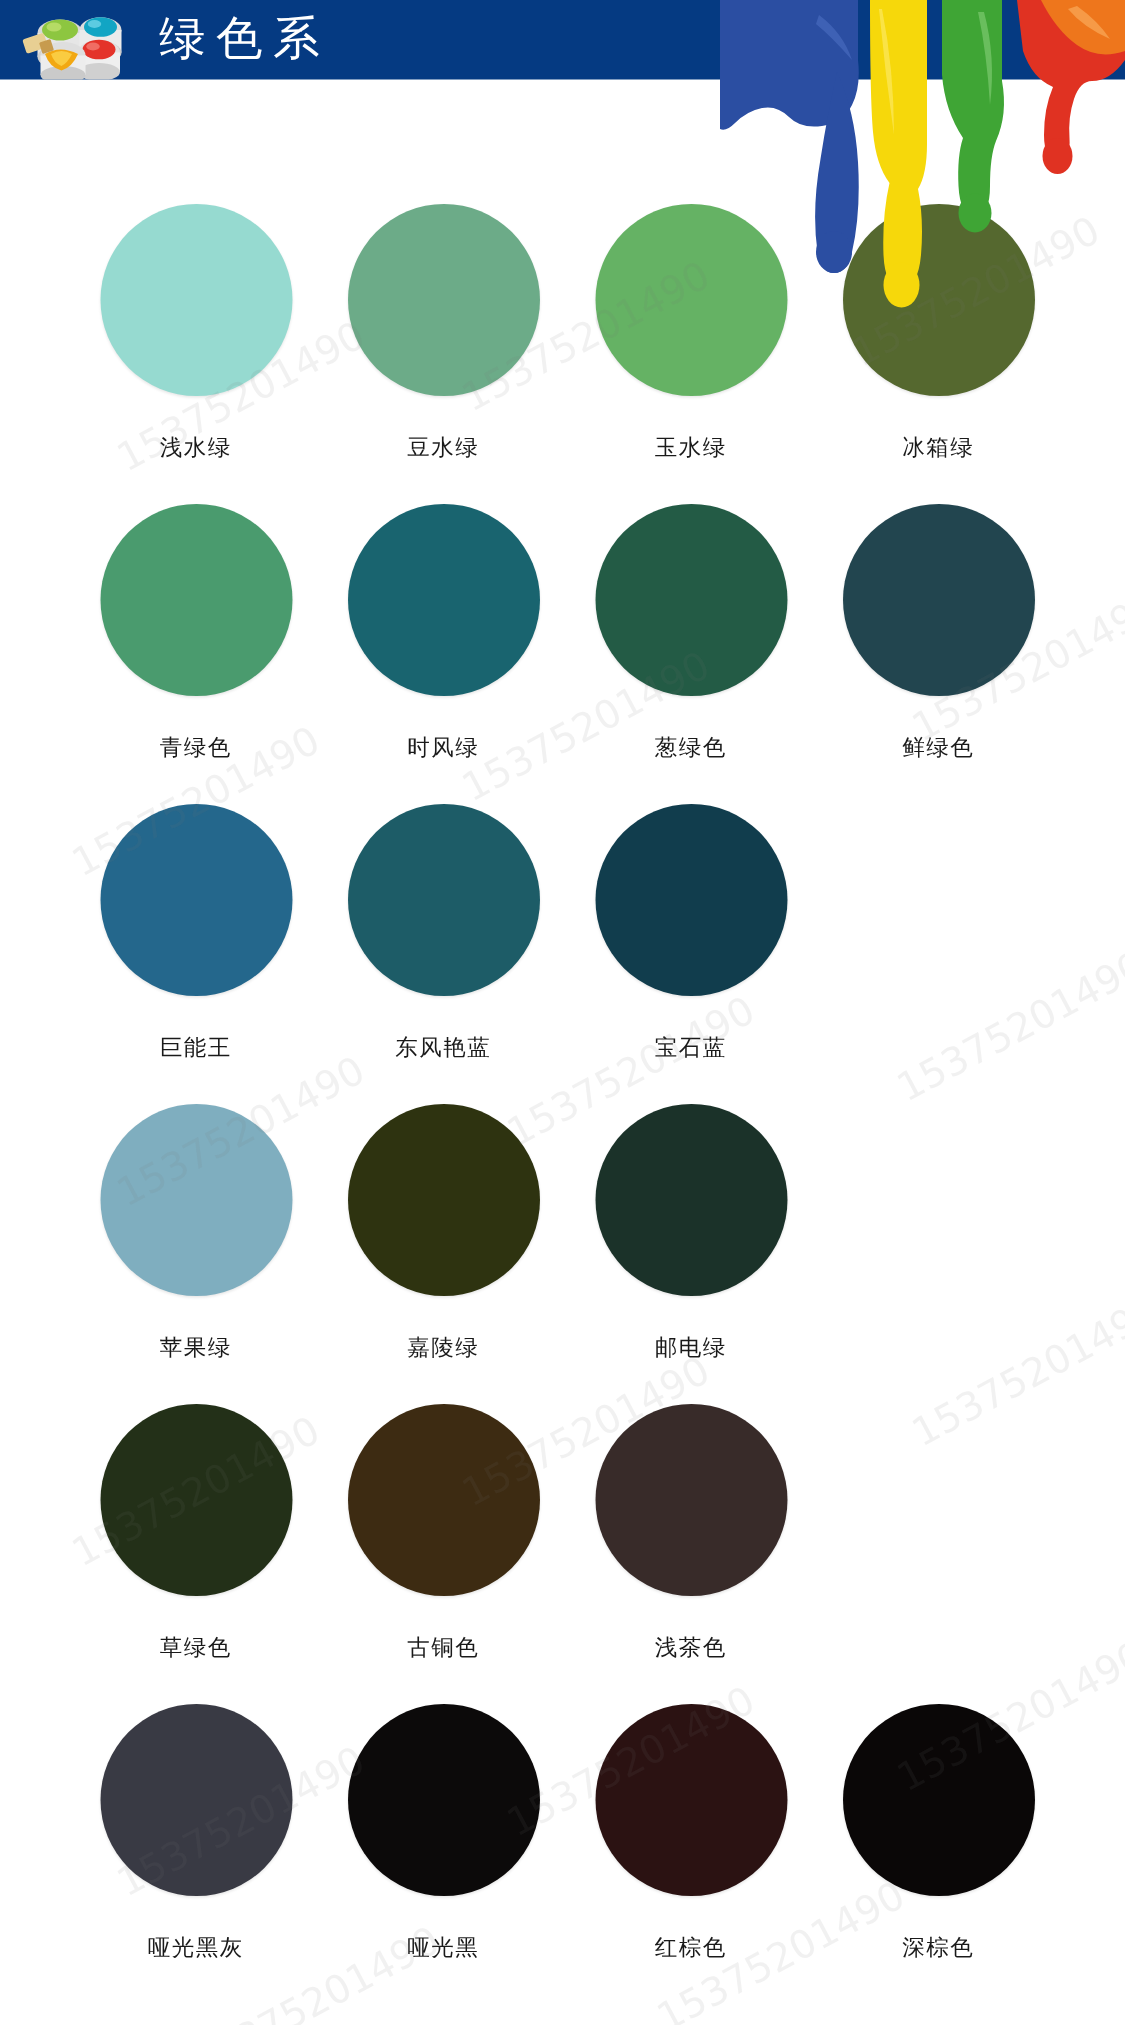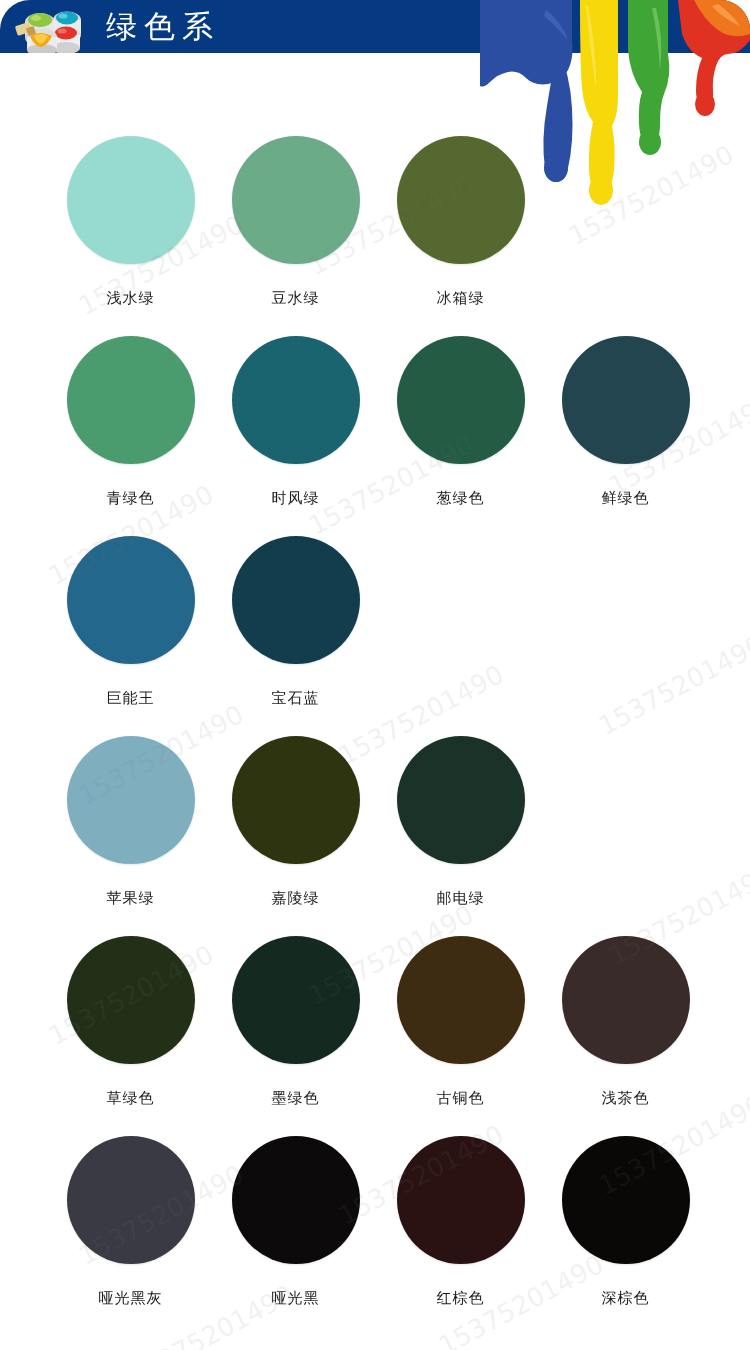--- a/index.html
+++ b/index.html
@@ -15,21 +15,20 @@
     position: relative;
   }
 
   
   .page {
     position: relative;
     width: 750px;
     height: 1350px;
     background: #ffffff;
     overflow: hidden;
-    border-radius: 30px;
   }
 
   
   .header {
     position: absolute;
     left: 0;
     top: 0;
     width: 750px;
     height: 53px;
     background: #053a82;
@@ -220,20 +219,24 @@
   <div class="grid" id="swatch-grid">
       <div class="row">
         <div class="cell cell-0">
           <div class="swatch" style="background: rgb(150, 218, 208);"></div>
           <div class="swatch-label">浅水绿</div>
         </div>
         <div class="cell cell-1">
           <div class="swatch" style="background: rgb(108, 171, 136);"></div>
           <div class="swatch-label">豆水绿</div>
         </div>
+        <div class="cell cell-2">
+          <div class="swatch" style="background: rgb(101, 178, 100);"></div>
+          <div class="swatch-label">玉水绿</div>
+        </div>
         <div class="cell cell-3">
           <div class="swatch" style="background: rgb(85, 104, 47);"></div>
           <div class="swatch-label">冰箱绿</div>
         </div>
       </div>
       <div class="row">
         <div class="cell cell-0">
           <div class="swatch" style="background: rgb(74, 155, 110);"></div>
           <div class="swatch-label">青绿色</div>
         </div>
@@ -248,20 +251,24 @@
         <div class="cell cell-3">
           <div class="swatch" style="background: rgb(34, 69, 79);"></div>
           <div class="swatch-label">鲜绿色</div>
         </div>
       </div>
       <div class="row">
         <div class="cell cell-0">
           <div class="swatch" style="background: rgb(36, 103, 140);"></div>
           <div class="swatch-label">巨能王</div>
         </div>
+        <div class="cell cell-1">
+          <div class="swatch" style="background: rgb(29, 92, 103);"></div>
+          <div class="swatch-label">东风艳蓝</div>
+        </div>
         <div class="cell cell-3">
           <div class="swatch" style="background: rgb(17, 61, 77);"></div>
           <div class="swatch-label">宝石蓝</div>
         </div>
       </div>
       <div class="row">
         <div class="cell cell-0">
           <div class="swatch" style="background: rgb(127, 174, 191);"></div>
           <div class="swatch-label">苹果绿</div>
         </div>
@@ -271,24 +278,20 @@
         </div>
         <div class="cell cell-3">
           <div class="swatch" style="background: rgb(27, 50, 41);"></div>
           <div class="swatch-label">邮电绿</div>
         </div>
       </div>
       <div class="row">
         <div class="cell cell-0">
           <div class="swatch" style="background: rgb(35, 48, 24);"></div>
           <div class="swatch-label">草绿色</div>
-        </div>
-        <div class="cell cell-1">
-          <div class="swatch" style="background: rgb(20, 41, 31);"></div>
-          <div class="swatch-label">墨绿色</div>
         </div>
         <div class="cell cell-2">
           <div class="swatch" style="background: rgb(61, 43, 18);"></div>
           <div class="swatch-label">古铜色</div>
         </div>
         <div class="cell cell-3">
           <div class="swatch" style="background: rgb(56, 43, 41);"></div>
           <div class="swatch-label">浅茶色</div>
         </div>
       </div>

